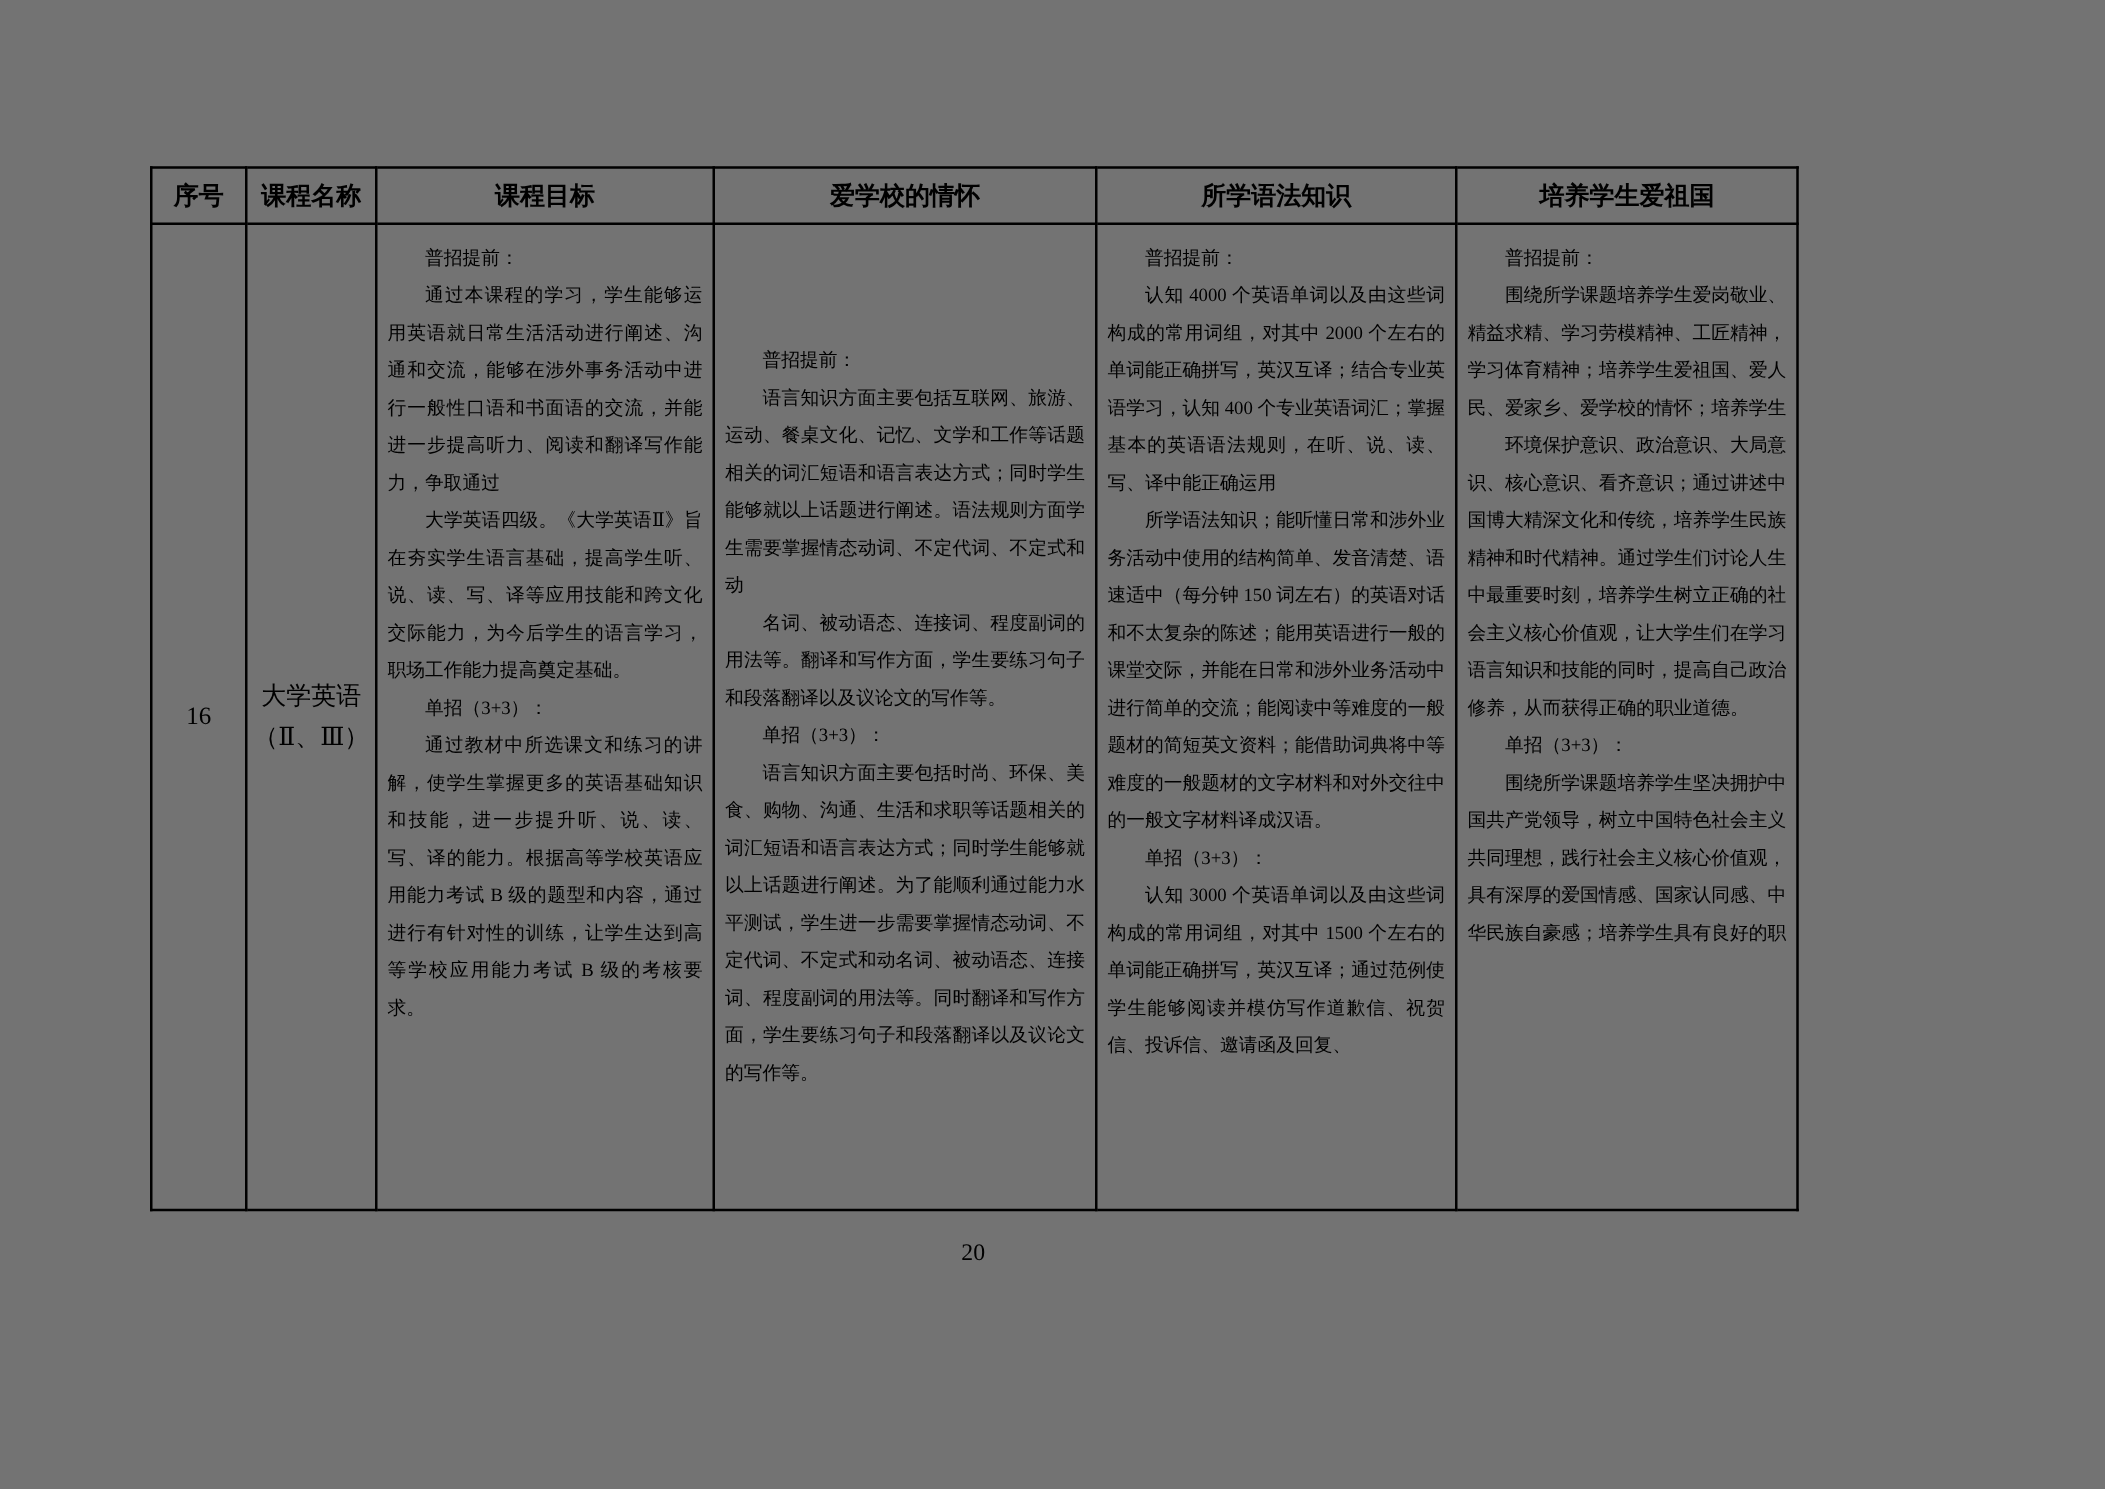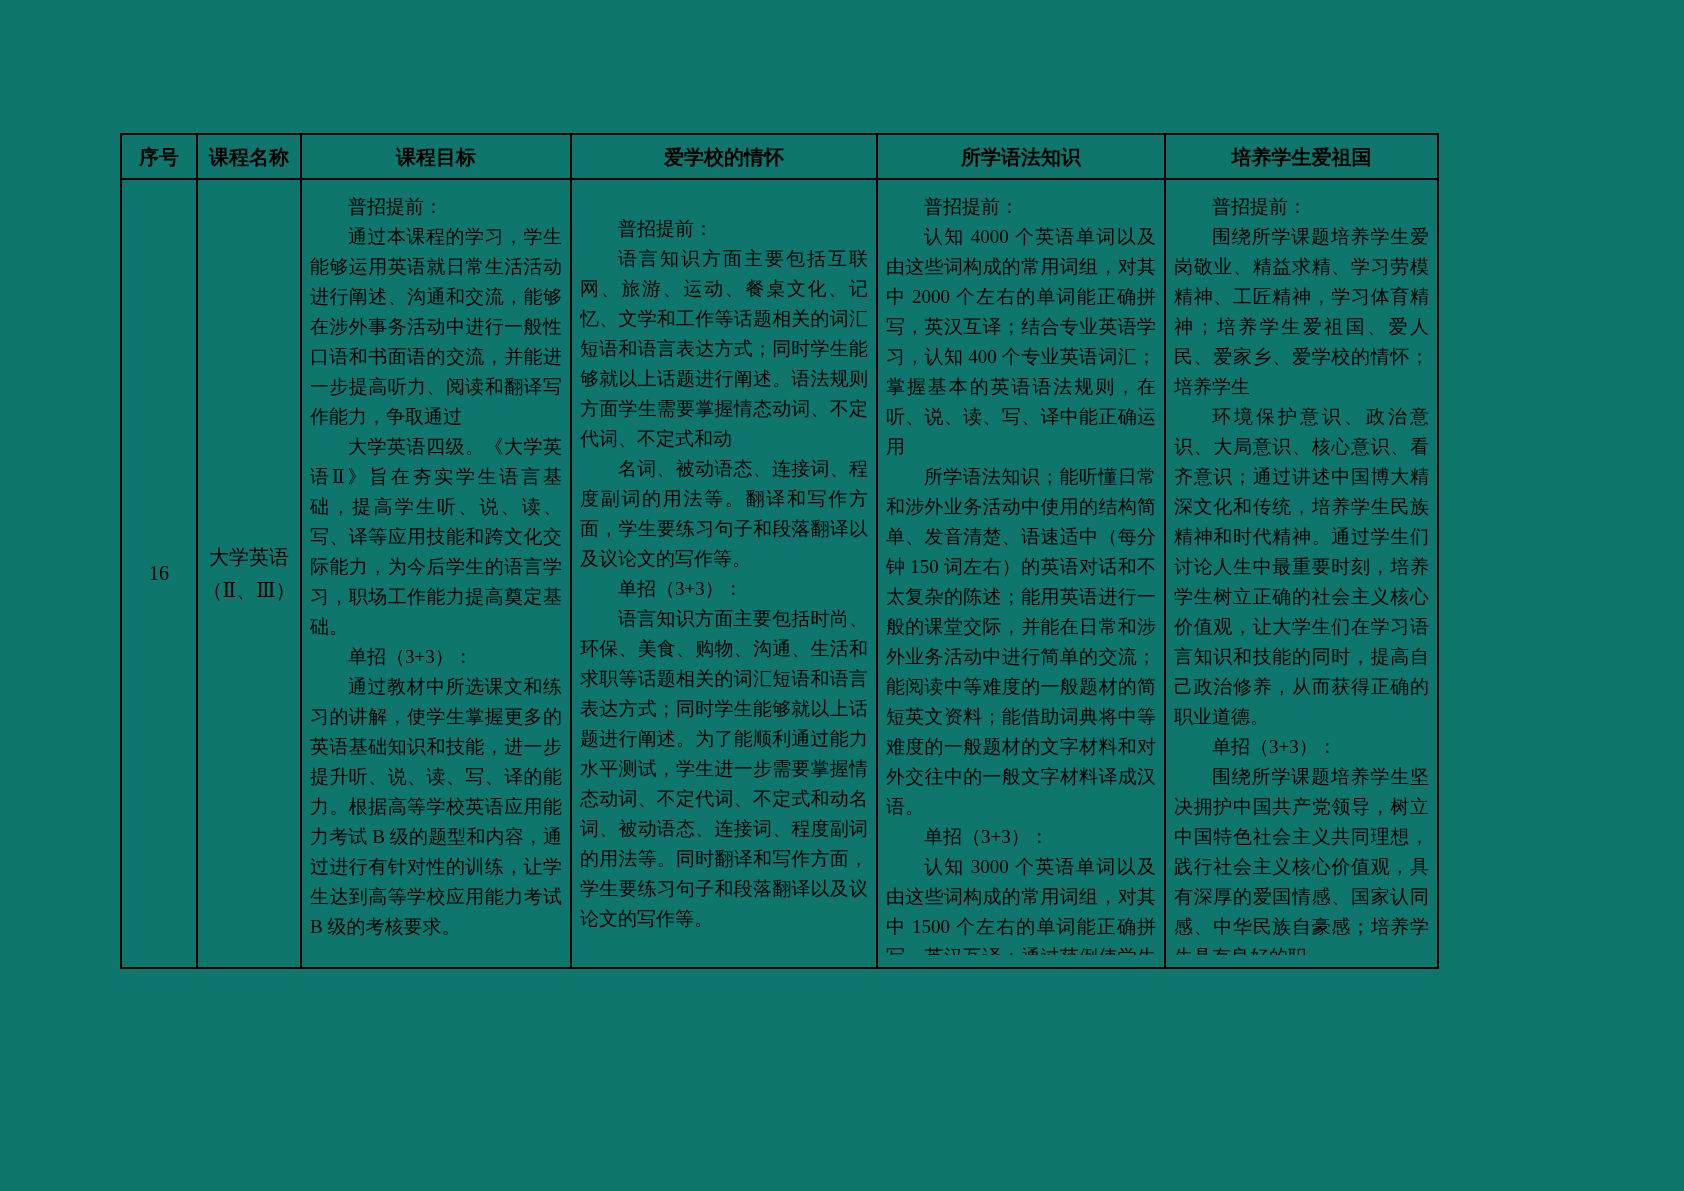--- a/index.html
+++ b/index.html
@@ -5,21 +5,21 @@
   * { margin: 0; padding: 0; box-sizing: border-box; }
   html, body {
     width: 1684px; height: 1191px;
     background: #ffffff;
     color: #000000;
     font-family: "Liberation Serif", "DejaVu Serif", serif;
   }
   .page {
     position: relative;
     width: 1684px; height: 1191px;
-    background: #0f766e;
+    background: #737373;
     overflow: hidden;
   }
   table.course-table {
     position: absolute;
     left: 120px; top: 133px;
     width: 1317px;
     border-collapse: collapse;
     table-layout: fixed;
   }
   table.course-table th,
@@ -53,21 +53,21 @@
     overflow: hidden;
     display: flex;
     flex-direction: column;
     justify-content: flex-start;
   }
   td.c-content .cellwrap { justify-content: center; }
   .cellwrap p {
     text-align: justify;
     text-indent: 2em;
     line-height: 30px;
-    font-size: 19px;
+    font-size: 15px;
   }
   .page-number {
     position: absolute;
     left: 120px; top: 992px;
     width: 1317px;
     text-align: center;
     font-size: 19px;
   }
 </style>
 </head>
@@ -131,14 +131,15 @@
             <p>围绕所学课题培养学生爱岗敬业、精益求精、学习劳模精神、工匠精神，学习体育精神；培养学生爱祖国、爱人民、爱家乡、爱学校的情怀；培养学生</p>
             <p>环境保护意识、政治意识、大局意识、核心意识、看齐意识；通过讲述中国博大精深文化和传统，培养学生民族精神和时代精神。通过学生们讨论人生中最重要时刻，培养学生树立正确的社会主义核心价值观，让大学生们在学习语言知识和技能的同时，提高自己政治修养，从而获得正确的职业道德。</p>
             <p>单招（3+3）：</p>
             <p>围绕所学课题培养学生坚决拥护中国共产党领导，树立中国特色社会主义共同理想，践行社会主义核心价值观，具有深厚的爱国情感、国家认同感、中华民族自豪感；培养学生具有良好的职</p>
           </div>
         </td>
       </tr>
     </tbody>
   </table>
 
+  <div class="page-number">20</div>
 
 </div>
 
 </body></html>

